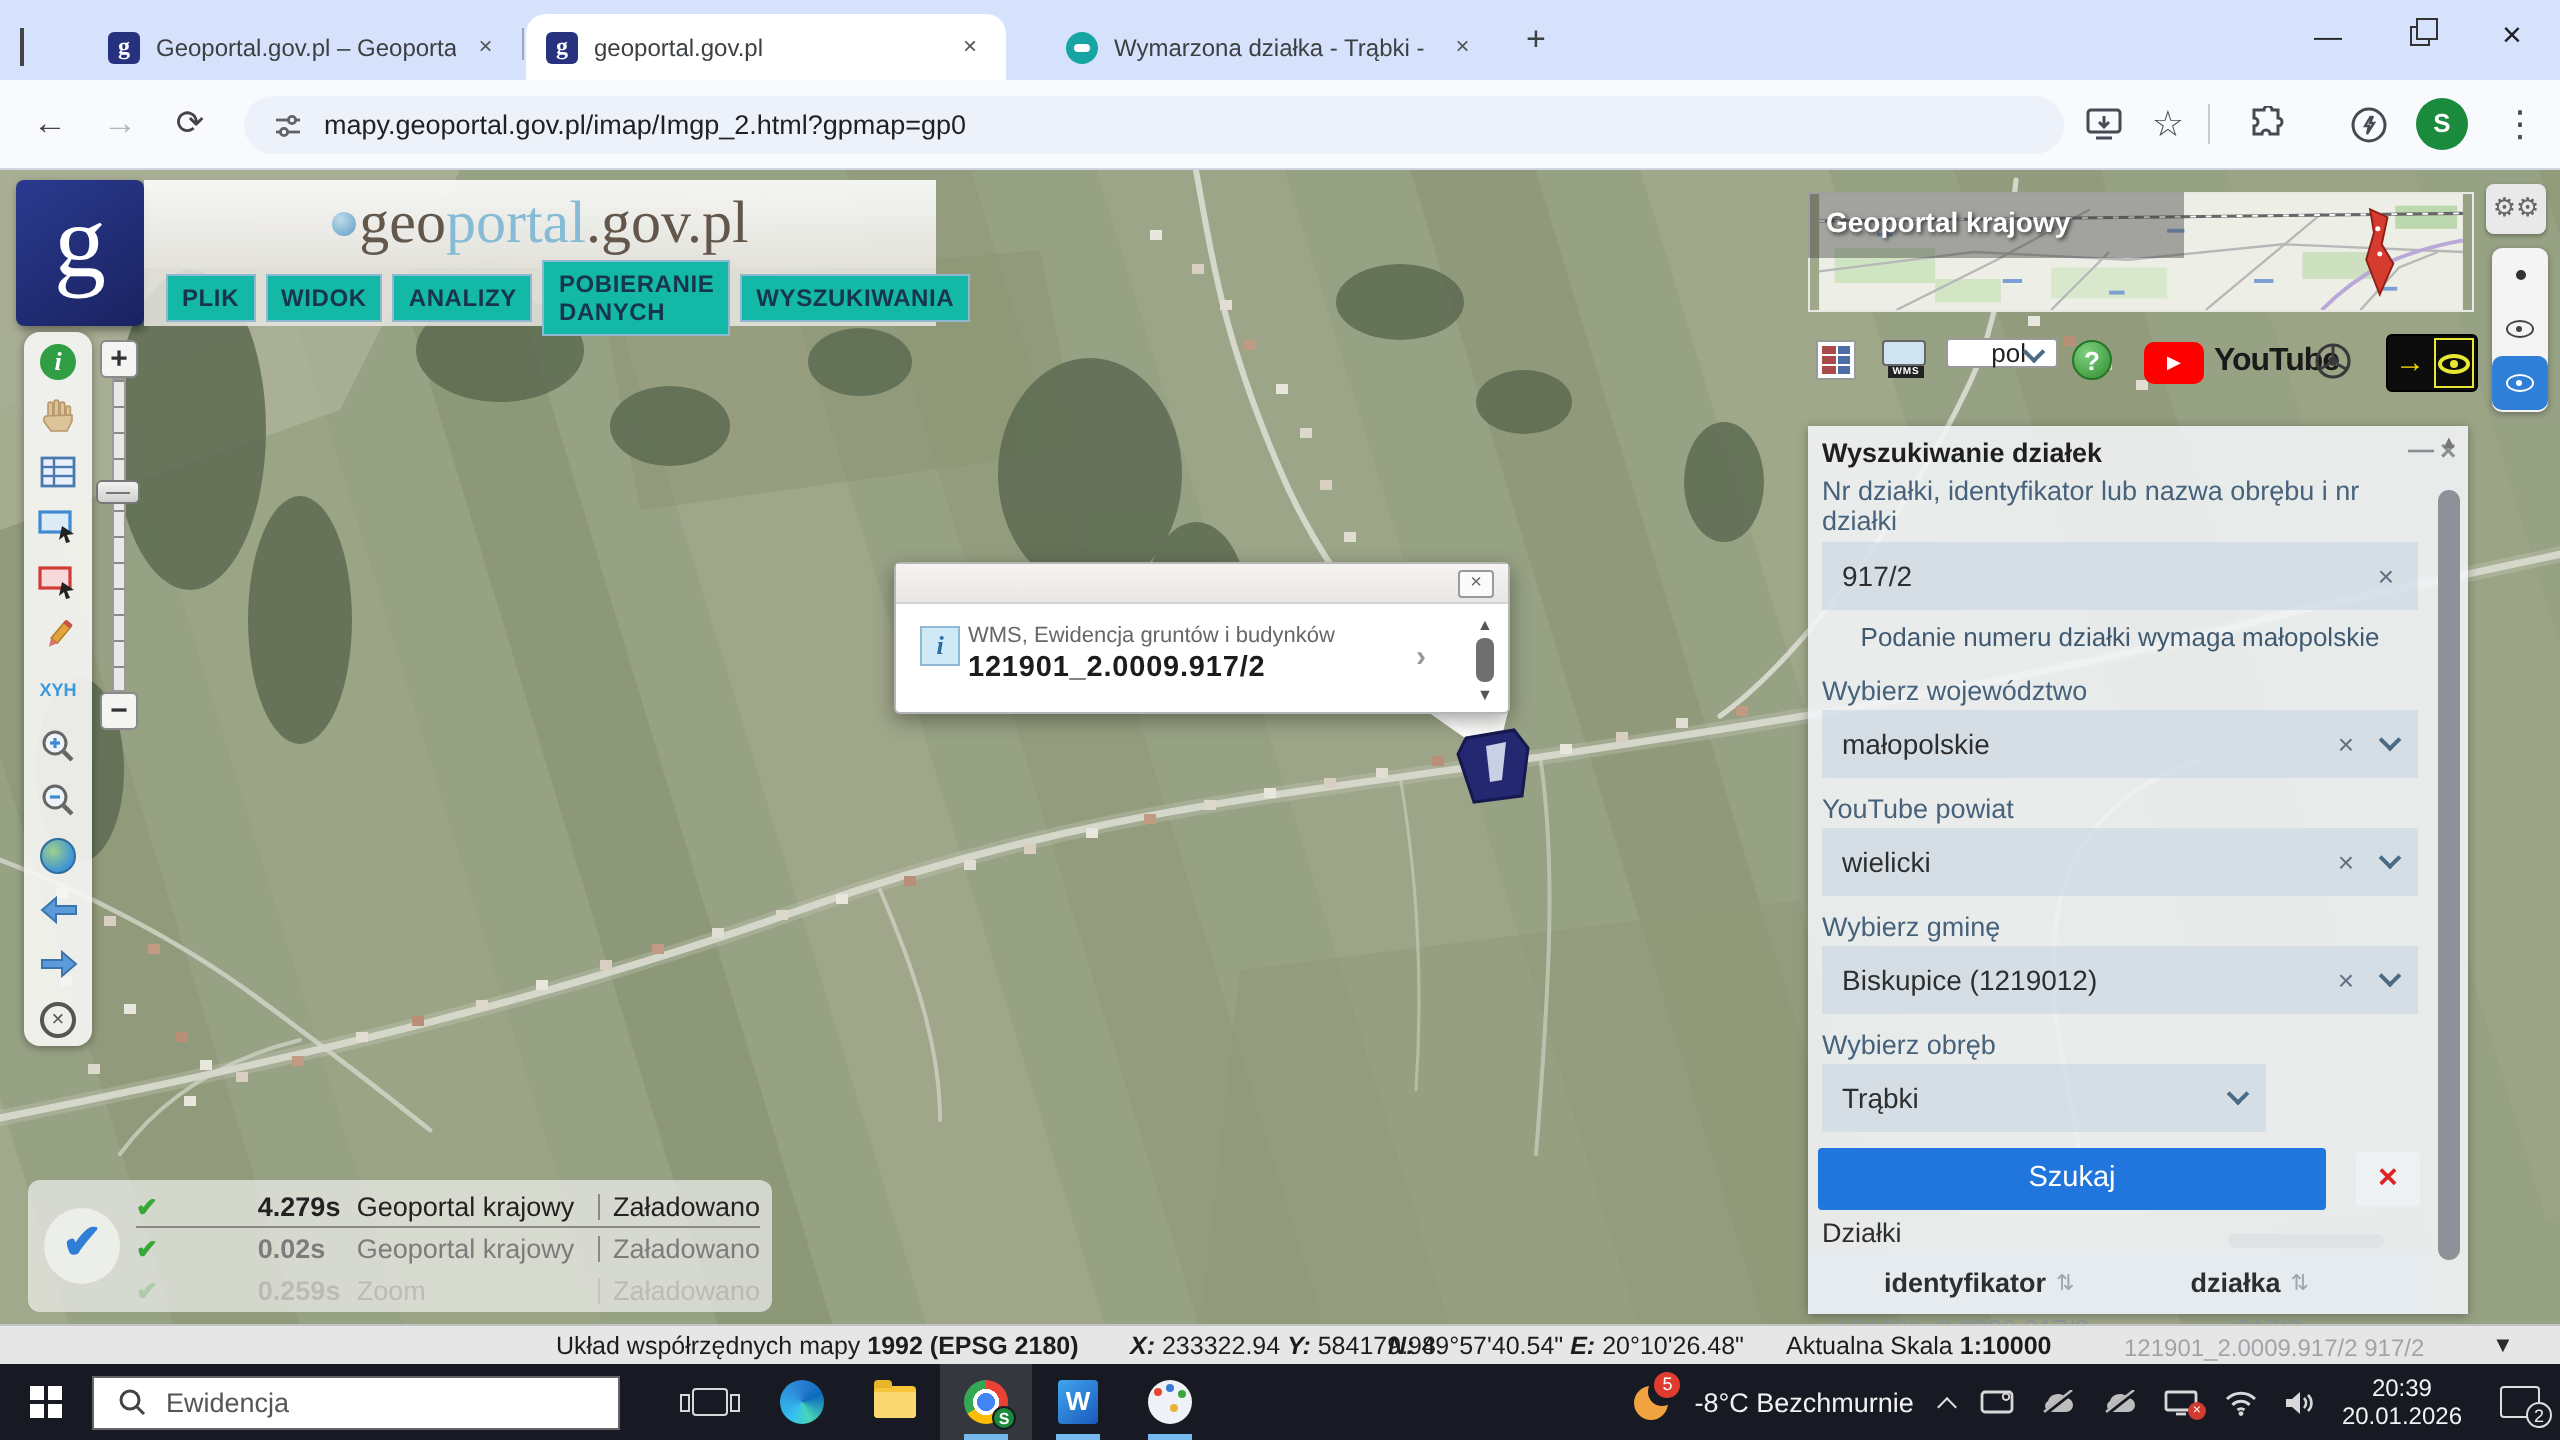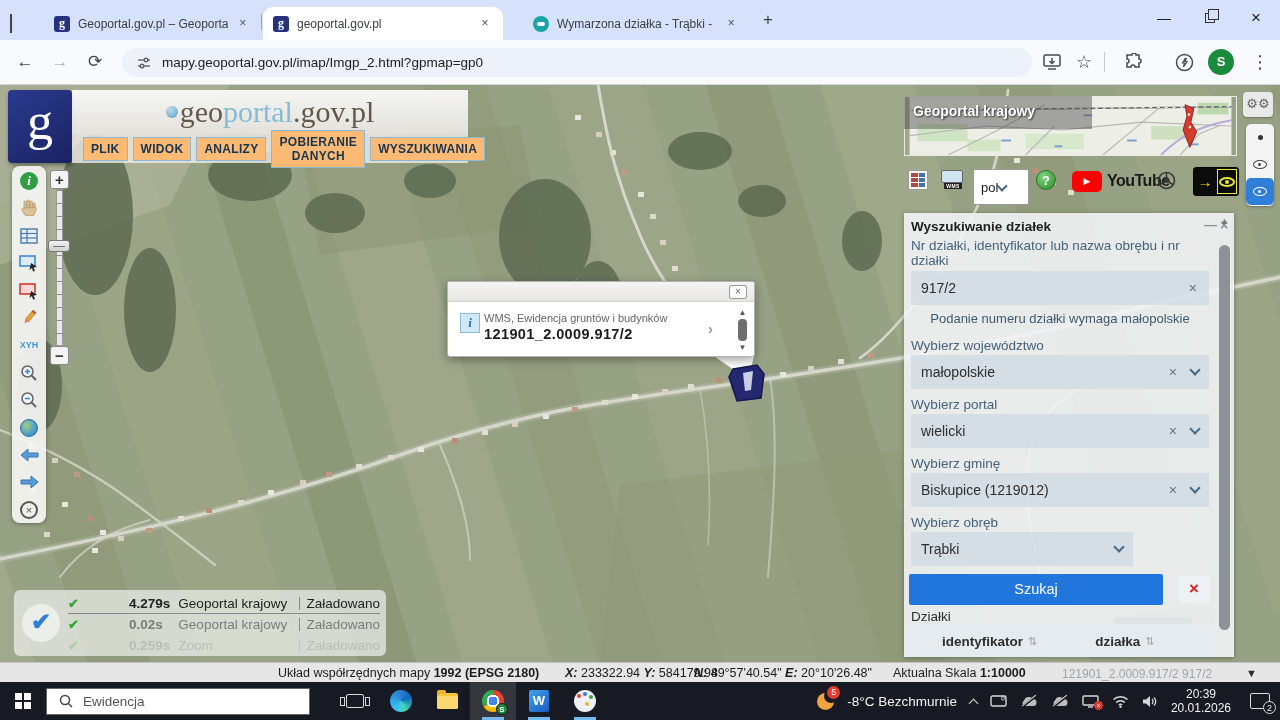--- a/index.html
+++ b/index.html
@@ -32,21 +32,21 @@
 
   
   #map { left:0; top:85px; width:1280px; height:577px; }
 
   
   #gp-logo { left:8px; top:90px; width:64px; height:73px; background:linear-gradient(145deg,#2a3a8f,#1a2260); border-radius:4px; color:#fff; font-family:"Liberation Serif",serif; font-size:52px; line-height:64px; text-align:center; box-shadow:1px 2px 4px rgba(0,0,0,.4); }
   #gp-band { left:72px; top:90px; width:396px; height:44px; background:linear-gradient(#fdfdfd,#e9e7e2); opacity:.92; display:flex; align-items:center; justify-content:center; font-family:"Liberation Serif",serif; font-size:30px; }
   #gp-band .dot { width:12px; height:12px; border-radius:6px; background:radial-gradient(circle at 35% 30%,#bfe0f2,#5c9cc9); margin-right:2px; }
   #gp-band .geo { color:#5e5146; } #gp-band .portal { color:#85bede; } #gp-band .suffix { color:#5e5146; }
   #gp-menu { left:72px; top:134px; width:396px; height:29px; background:rgba(233,231,226,.85); display:flex; align-items:center; gap:5px; padding-left:11px; }
-  .gp-menu-item { background:#fdba74; border:1px solid #8fb9d2; color:#17354e; font-size:12px; font-weight:bold; padding:4px 7px; letter-spacing:.3px;text-align:center; }
+  .gp-menu-item { background:#14b8a6; border:1px solid #8fb9d2; color:#17354e; font-size:12px; font-weight:bold; padding:4px 7px; letter-spacing:.3px; }
 
   
   #ltools { left:12px; top:166px; width:34px; height:357px; background:rgba(245,245,242,.92); border-radius:8px; box-shadow:0 1px 4px rgba(0,0,0,.35); display:flex; flex-direction:column; align-items:center; padding-top:5px; gap:7.4px; }
   .ltool { width:20px; height:20px; display:flex; align-items:center; justify-content:center; }
   .ico-info { width:18px; height:18px; border-radius:9px; background:#2f9e44; color:#fff; font-family:"Liberation Serif",serif; font-style:italic; font-weight:bold; font-size:13px; text-align:center; line-height:17px; }
   .ico-xyh { font-size:9px; font-weight:bold; color:#3b9ad9; letter-spacing:0; }
   .ico-globe { width:18px; height:18px; border-radius:9px; background:radial-gradient(circle at 35% 35%,#9fd08a,#3f94d4 70%); border:1px solid #2d6da0; }
   .ico-circle-x { width:18px; height:18px; border-radius:9px; border:2px solid #555; color:#555; font-size:11px; text-align:center; line-height:14px; }
   
   #zslider-plus,#zslider-minus { left:50px; width:19px; height:19px; background:#f4f4f2; border:1px solid #8a8a8a; border-radius:3px; text-align:center; line-height:17px; font-size:15px; font-weight:bold; color:#333; }
@@ -77,21 +77,21 @@
   .eye-o:after { content:""; position:absolute; left:4px; top:2px; width:3px; height:3px; border-radius:2px; background:#444; }
   .eyeslot.active { background:#2f7ed8; border-radius:5px; }
   .eyeslot.active .eye-o { border-color:#fff; } .eyeslot.active .eye-o:after { background:#fff; }
 
   
   #legend-btn { left:908px; top:170px; width:20px; height:20px; background:#fdfdfd; border:1px solid #999; display:grid; grid-template-columns:1fr 1fr; grid-template-rows:1fr 1fr 1fr; gap:1px; padding:2px; }
   #legend-btn span:nth-child(odd){ background:#a84a4a; } #legend-btn span:nth-child(even){ background:#4a6ea8; }
   #wms-btn { left:941px; top:170px; width:24px; height:20px; }
   #wms-screen { width:22px; height:13px; border:1.5px solid #666; background:#cfe3f0; border-radius:2px; }
   #wms-base { width:18px; height:6px; margin:0 auto; background:#222; color:#fff; font-size:5px; font-weight:bold; text-align:center; line-height:6px; letter-spacing:.4px; }
-  #lang-select { left:973px; top:169px; width:56px; height:36px; background:#fff; border:1px solid #9a9a9a; border-radius:2px; display:flex; align-items:center; justify-content:flex-start; padding:0 7px; font-size:13px; color:#222; }
+  #lang-select { left:973px; top:169px; width:56px; height:15px; background:#fff; border:1px solid #9a9a9a; border-radius:2px; display:flex; align-items:center; justify-content:flex-end; padding:0 7px; font-size:13px; color:#222; }
   #help-btn { left:1036px; top:170px; width:20px; height:20px; border-radius:10px; background:radial-gradient(circle at 35% 30%,#7fcf7f,#2f8f2f); border:1px solid #267526; color:#fff; font-weight:bold; font-size:13px; text-align:center; line-height:19px; }
   #yt { left:1072px; top:170px; height:22px; display:flex; align-items:center; gap:5px; }
   #yt-play { width:30px; height:21px; background:#ff0000; border-radius:5px; color:#fff; font-size:9px; text-align:center; line-height:21px; }
   #yt-text { font-size:16px; font-weight:bold; color:#1a1a1a; letter-spacing:-.5px; }
   #wheel-btn { left:1157px; top:171px; width:19px; height:19px; }
   #contrast-widget { left:1193px; top:167px; width:46px; height:29px; background:#0c0c0c; border:1px solid #000; border-radius:3px; display:flex; }
   #contrast-widget .half { flex:1; display:flex; align-items:center; justify-content:center; }
   #contrast-widget .half.right { outline:1.5px solid #e8e832; outline-offset:-2px; }
   .yellow-arrow { color:#ffd900; font-size:15px; font-weight:bold; }
   .eye-y { width:16px; height:10px; border:2px solid #e8e832; border-radius:50%; position:relative; }
@@ -567,21 +567,21 @@
     </div>
     <span class="hint" style="top:98px">Podanie numeru działki wymaga małopolskie</span>
 
     <span class="plabel" style="top:125px">Wybierz województwo</span>
     <div class="psel" style="top:142px">
       <span class="val">małopolskie</span>
       <span class="clear-x">×</span>
         <span class="chv"></span>
     </div>
 
-    <span class="plabel" style="top:184px">Wybierz portal</span>
+    <span class="plabel" style="top:184px">YouTube powiat</span>
     <div class="psel" style="top:201px">
       <span class="val">wielicki</span>
       <span class="clear-x">×</span>
         <span class="chv"></span>
     </div>
 
     <span class="plabel" style="top:243px">Wybierz gminę</span>
     <div class="psel" style="top:260px">
       <span class="val">Biskupice (1219012)</span>
       <span class="clear-x">×</span>

